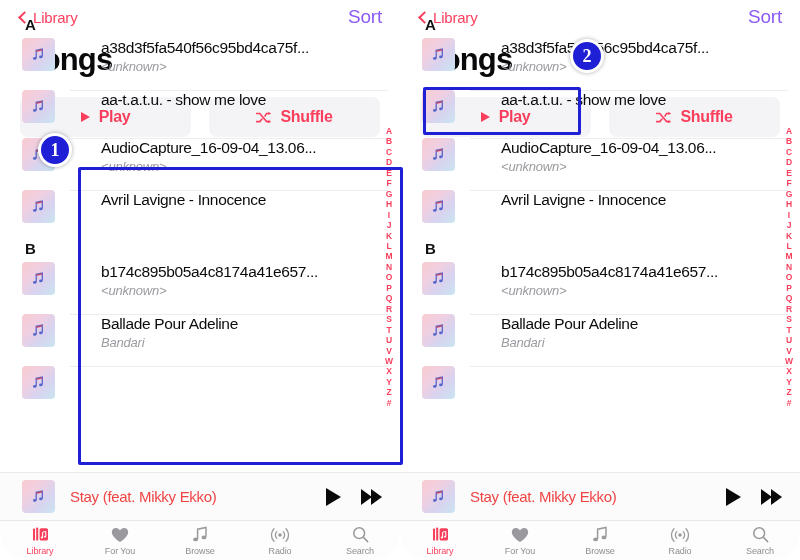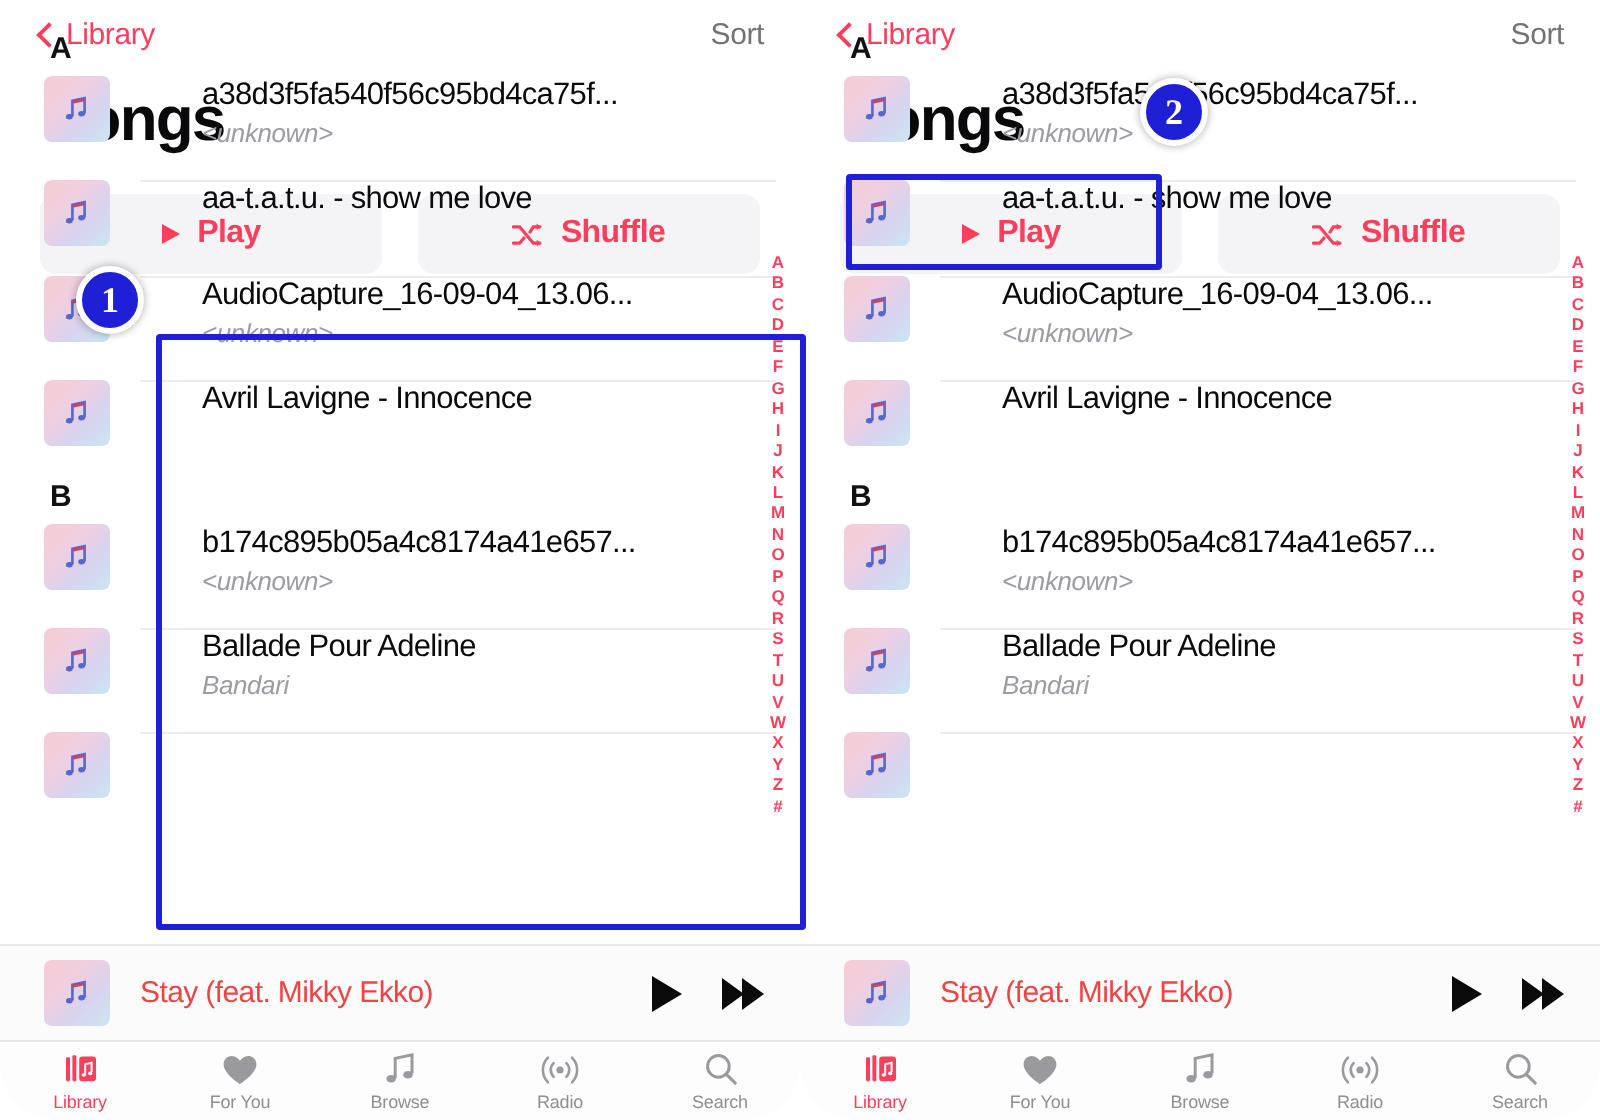--- a/index.html
+++ b/index.html
@@ -22,21 +22,21 @@
   
   .navbar {
     position: relative; height: 34px;
     display: flex; align-items: center; justify-content: space-between;
     padding: 0 18px 0 20px;
   }
   .nav-back { display: flex; align-items: center; gap: 3px; color:#fa3f5d; }
   .chev { display:block; width:9px; height:9px; border-left:2.3px solid #fa3f5d;
           border-bottom:2.3px solid #fa3f5d; transform: rotate(45deg); margin-right:1px;}
   .nav-back-label { font-size: 15px; color:#fa3f5d; letter-spacing:-0.2px; }
-  .nav-sort { font-size: 15px; color:#737373; letter-spacing:-0.2px; }
+  .nav-sort { font-size: 19px; color:#8b5cf6; letter-spacing:-0.2px; }
 
   
   .big-title {
     font-size: 31px; font-weight: 700; color:#09090b;
     letter-spacing:-0.9px; padding: 8px 0 0 22px;
   }
 
   
   .actions { display:flex; gap: 18px; padding: 19px 20px 0 20px; }
   .act-btn {

